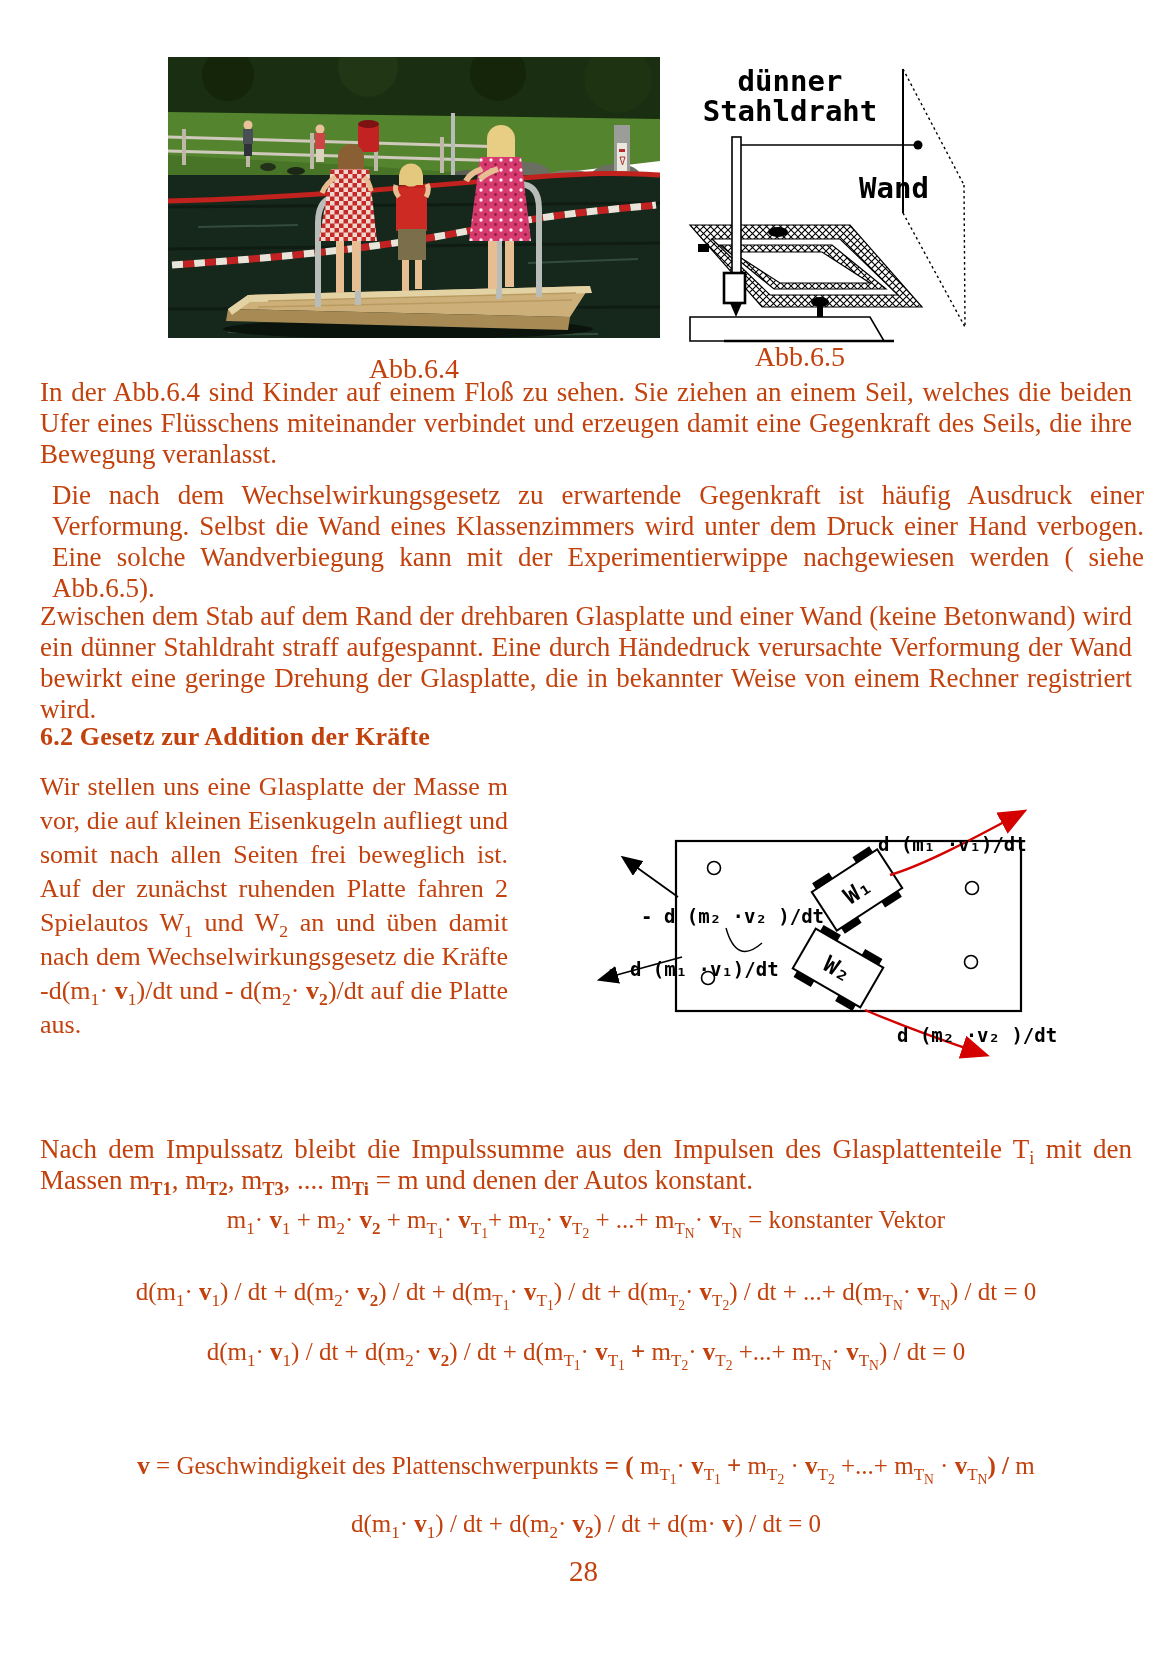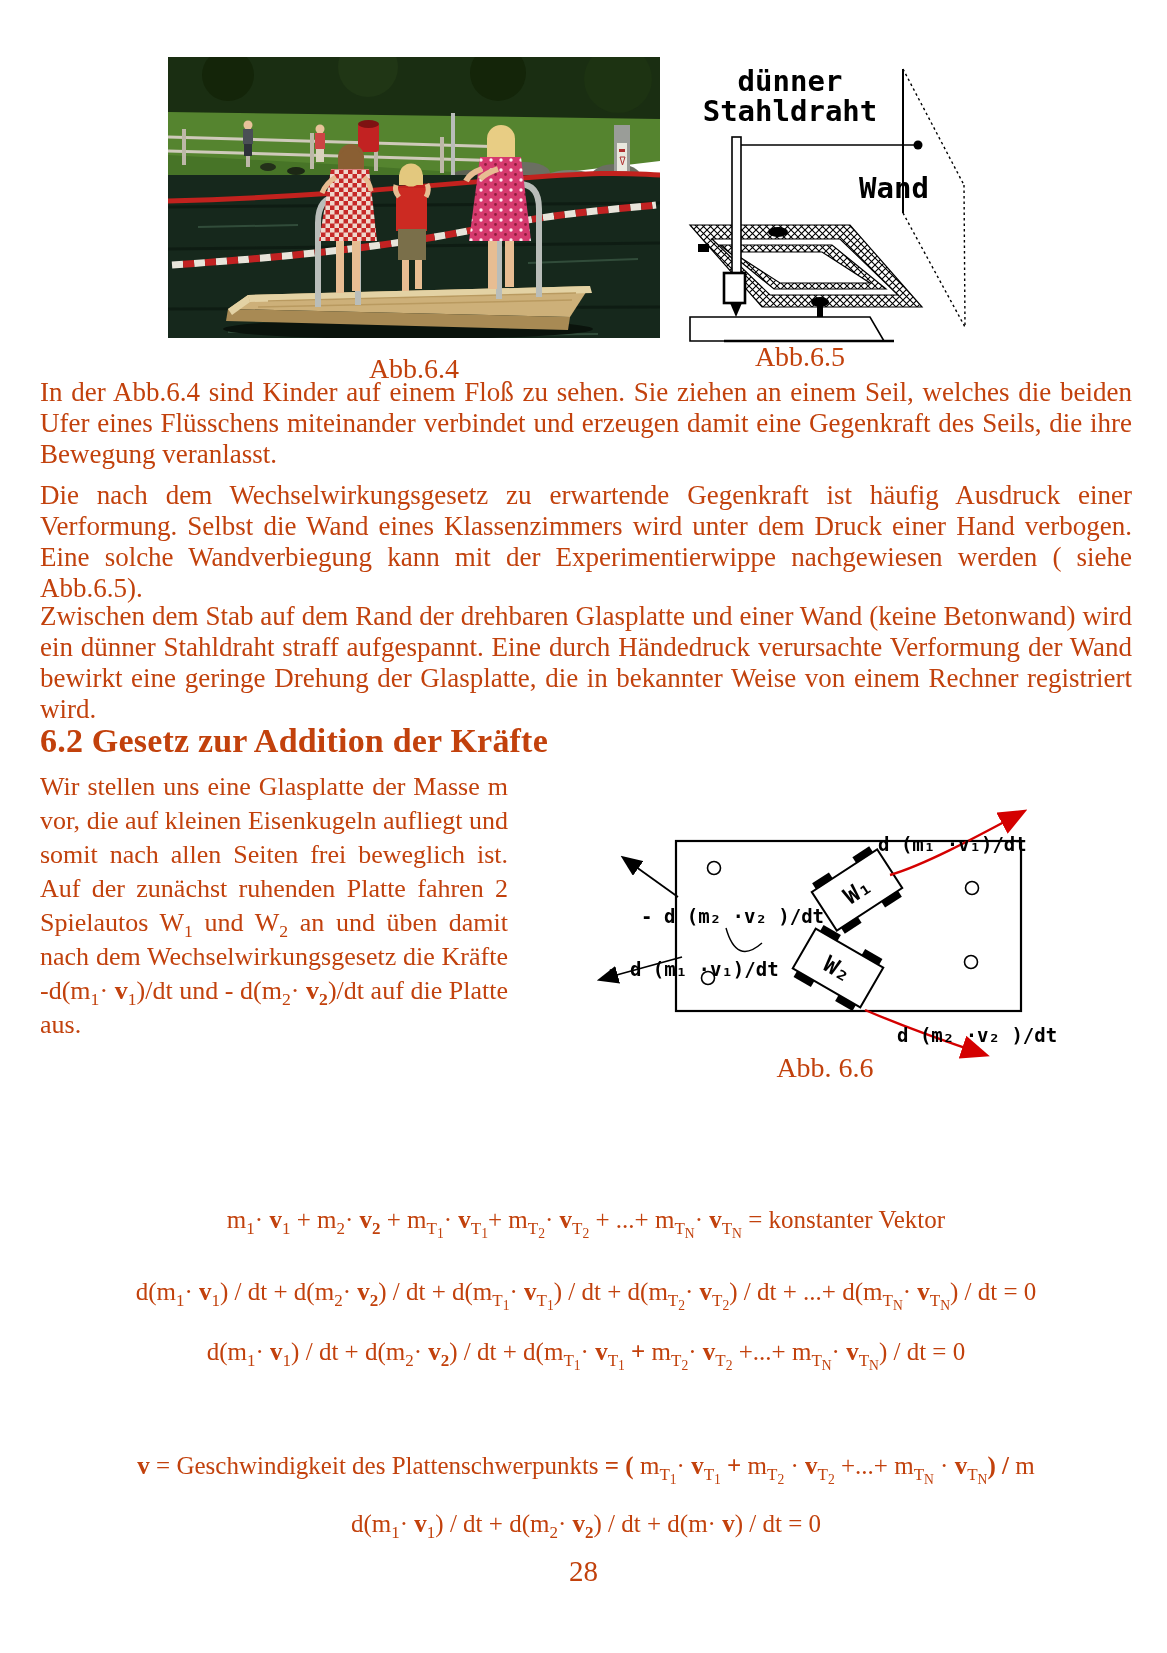--- a/index.html
+++ b/index.html
@@ -1,21 +1,21 @@
 <!DOCTYPE html>
 <html><head>
 <meta charset="utf-8">
 <style>
   html,body{margin:0;padding:0;background:#ffffff;}
   #page{position:relative;width:1167px;height:1653px;background:#fff;overflow:hidden;
         font-family:"Liberation Serif",serif;color:#c2410c;}
   .abs{position:absolute;}
   .para{font-size:27px;line-height:31px;text-align:justify;}
   .cap{font-size:28px;text-align:center;}
-  .heading{font-size:34px;font-weight:bold;letter-spacing:.2px;}
+  .heading{font-size:26px;font-weight:bold;letter-spacing:.2px;}
   .leftcol{font-size:26px;line-height:34px;text-align:justify;}
   .question{font-size:28px;font-weight:bold;text-align:center;}
   .formula{font-size:25px;text-align:center;white-space:nowrap;}
   .formula sub{font-size:68%;line-height:0;}
   .formula sub sub{font-size:80%;}
   .para sub, .leftcol sub{font-size:68%;line-height:0;}
   .pageno{font-size:29px;text-align:center;}
   svg text{font-family:"DejaVu Sans Mono",monospace;font-weight:bold;}
 </style>
 </head>
@@ -205,21 +205,21 @@
         <rect x="52" y="218" width="21" height="30" fill="#fff" stroke="#000" stroke-width="2.6"></rect>
         <polygon points="58,248 70,248 64,262" fill="#000"></polygon>
       </g>
     </svg>
   </div>
 
   <div class="abs cap" style="left:168px;top:341px;width:492px;margin-top:12px;">Abb.6.4</div>
   <div class="abs cap" style="left:650px;top:341px;width:300px;">Abb.6.5</div>
 
   <div class="abs para" style="left:40px;top:377px;width:1092px;">In der Abb.6.4  sind Kinder auf einem Floß zu sehen. Sie ziehen an einem Seil, welches die beiden Ufer eines Flüsschens miteinander verbindet und erzeugen damit eine Gegenkraft des Seils, die ihre Bewegung veranlasst.</div>
-  <div class="abs para" style="left:40px;top:480px;width:1092px;">Die nach dem Wechselwirkungsgesetz zu erwartende Gegenkraft ist häufig Ausdruck einer Verformung. Selbst die Wand eines Klassenzimmers wird unter dem Druck einer Hand verbogen. Eine solche Wandverbiegung kann mit der Experimentierwippe nachgewiesen werden ( siehe Abb.6.5).</div>
+  <div class="abs para" style="left:52px;top:480px;width:1092px;">Die nach dem Wechselwirkungsgesetz zu erwartende Gegenkraft ist häufig Ausdruck einer Verformung. Selbst die Wand eines Klassenzimmers wird unter dem Druck einer Hand verbogen. Eine solche Wandverbiegung kann mit der Experimentierwippe nachgewiesen werden ( siehe Abb.6.5).</div>
   <div class="abs para" style="left:40px;top:601px;width:1092px;">Zwischen dem Stab auf dem Rand der drehbaren Glasplatte und einer Wand (keine Betonwand) wird ein dünner Stahldraht straff aufgespannt. Eine durch Händedruck verursachte Verformung der Wand bewirkt eine geringe Drehung der Glasplatte, die in bekannter Weise von einem Rechner registriert wird.</div>
 
   <div class="abs heading" style="left:40px;top:722px;">6.2 Gesetz zur Addition der Kräfte</div>
 
   <div class="abs leftcol" style="left:40px;top:770px;width:468px;">Wir stellen uns eine Glasplatte der Masse m vor, die auf kleinen Eisenkugeln aufliegt und somit nach allen Seiten frei beweglich ist. Auf der zunächst ruhenden Platte fahren 2 Spielautos W<sub>1</sub> und W<sub>2</sub> an und üben damit nach dem Wechselwirkungsgesetz die Kräfte -d(m<sub>1</sub>· <b>v</b><sub>1</sub>)/dt und - d(m<sub>2</sub>· <b>v<sub>2</sub></b>)/dt auf die Platte aus.</div>
 
   <div class="abs" style="left:555px;top:755px;width:612px;height:330px;">
     <svg width="612" height="330" viewBox="0 0 612 330">
       <defs>
         <marker id="ahb" markerWidth="12" markerHeight="10" refX="9" refY="5" orient="auto">
@@ -269,23 +269,23 @@
 
       <path d="M171,173 C178,198 190,203 207,188" fill="none" stroke="#000" stroke-width="1.4"></path>
 
       <text x="323" y="96" font-size="19">d (m₁ ·v₁)/dt</text>
       <text x="86" y="168" font-size="19">- d (m₂ ·v₂ )/dt</text>
       <text x="52" y="221" font-size="19">- d (m₁ ·v₁)/dt</text>
       <text x="342" y="287" font-size="19">d (m₂ ·v₂ )/dt</text>
     </svg>
   </div>
 
-  <div class="abs cap" style="left:700px;top:1052px;width:250px;">Abb. 6.6</div>
-
-
+
+
+  <div class="abs para" style="left:40px;top:1134px;width:1092px;">Nach dem Impulssatz bleibt die Impulssumme aus den Impulsen des Glasplattenteile T<sub>i</sub> mit den Massen m<sub><b>T1</b></sub>, m<sub><b>T2</b></sub>, m<sub><b>T3</b></sub>, ....  m<sub><b>Ti</b></sub> = m  und denen der  Autos   konstant.</div>
 
   <div class="abs formula" style="left:40px;top:1206px;width:1092px;">m<sub>1</sub>· <b>v</b><sub>1</sub> + m<sub>2</sub>· <b>v<sub>2</sub></b> + m<sub>T<sub>1</sub></sub>· <b>v</b><sub>T<sub>1</sub></sub>+ m<sub>T<sub>2</sub></sub>· <b>v</b><sub>T<sub>2</sub></sub> + ...+ m<sub>T<sub>N</sub></sub>· <b>v</b><sub>T<sub>N</sub></sub> = konstanter Vektor</div>
   <div class="abs formula" style="left:40px;top:1278px;width:1092px;">d(m<sub>1</sub>· <b>v</b><sub>1</sub>) / dt + d(m<sub>2</sub>· <b>v<sub>2</sub></b>) / dt + d(m<sub>T<sub>1</sub></sub>· <b>v</b><sub>T<sub>1</sub></sub>) / dt + d(m<sub>T<sub>2</sub></sub>· <b>v</b><sub>T<sub>2</sub></sub>) / dt + ...+ d(m<sub>T<sub>N</sub></sub>· <b>v</b><sub>T<sub>N</sub></sub>) / dt = 0</div>
   <div class="abs formula" style="left:40px;top:1338px;width:1092px;">d(m<sub>1</sub>· <b>v</b><sub>1</sub>) / dt + d(m<sub>2</sub>· <b>v<sub>2</sub></b>) / dt + d(m<sub>T<sub>1</sub></sub>· <b>v</b><sub>T<sub>1</sub></sub> <b>+</b> m<sub>T<sub>2</sub></sub>· <b>v</b><sub>T<sub>2</sub></sub> +...+  m<sub>T<sub>N</sub></sub>· <b>v</b><sub>T<sub>N</sub></sub>) / dt = 0</div>
   <div class="abs formula" style="left:40px;top:1452px;width:1092px;"><b>v</b> = Geschwindigkeit des Plattenschwerpunkts  <b>= (</b> m<sub>T<sub>1</sub></sub>· <b>v</b><sub>T<sub>1</sub></sub> <b>+</b> m<sub>T<sub>2</sub></sub> · <b>v</b><sub>T<sub>2</sub></sub> +...+  m<sub>T<sub>N</sub></sub> · <b>v</b><sub>T<sub>N</sub></sub><b>) /</b> m</div>
   <div class="abs formula" style="left:40px;top:1510px;width:1092px;">d(m<sub>1</sub>· <b>v</b><sub>1</sub>) / dt + d(m<sub>2</sub>· <b>v<sub>2</sub></b>) / dt + d(m· <b>v</b>) / dt = 0</div>
 
   <div class="abs pageno" style="left:0px;top:1555px;width:1167px;">28</div>
 
 </div>

